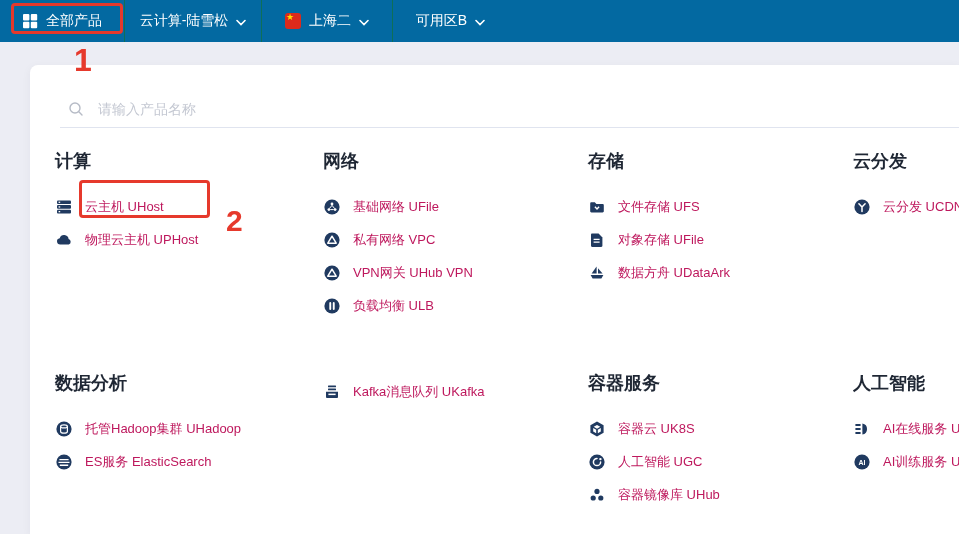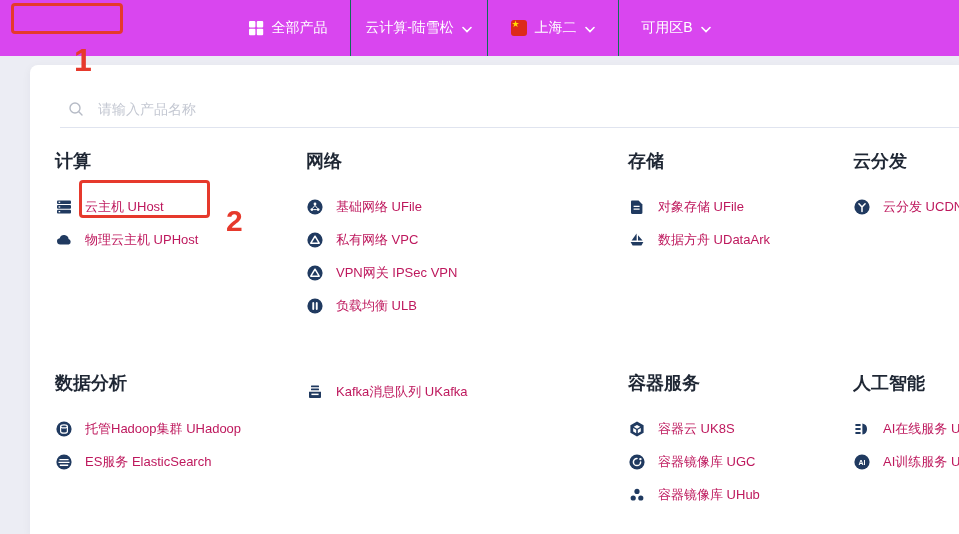--- a/index.html
+++ b/index.html
@@ -6,23 +6,23 @@
   html,body { margin:0; padding:0; }
   body {
     width: 959px; height: 534px;
     position: relative;
     background: #ecedf4;
     font-family: "Liberation Sans", sans-serif;
     overflow: hidden;
   }
   
   .topbar {
-    height: 56px; background: #d946ef;
+    height: 42px; background: #0369a1;
     display: flex; align-items: stretch;
-    color: #fff; font-size: 14px; justify-content: center;
+    color: #fff; font-size: 14px;
   }
   .tab { display:flex; align-items:center; justify-content:center; gap:8px; cursor:pointer; }
   .tab-all  { width: 124px; }
   .tab-acct { width: 136px; }
   .tab-rgn  { width: 130px; }
   .tab-zone { width: 115px; }
   .tdiv { width:1px; background:#0e6f58; }
   .grid-ic { width:16px; height:16px; display:inline-block; }
   .flag { position:relative; width:16px; height:16px; background:#dd2a1b; border-radius:3px; overflow:hidden; }
   .flag .star { position:absolute; left:1px; top:-2px; color:#ffde00; font-size:9px; line-height:1.4; }
@@ -42,22 +42,22 @@
     border:none; outline:none; flex:1;
     font-size:14px; color:#0369a1;
     font-family:"Liberation Sans", sans-serif;
     background:transparent;
   }
   .search-input::placeholder { color:#c4c8d2; }
   
   .col { position:absolute; }
   .r0 { top:88px; }  .r1 { top:310px; }
   .c0 { left:25px;  width:260px; }
-  .c1 { left:276px; width:258px; }
-  .c2 { left:558px; width:258px;margin-left:40px; }
+  .c1 { left:293px; width:258px; }
+  .c2 { left:558px; width:258px; }
   .c3 { left:823px; width:140px; overflow:hidden; }
   .cat-title { font-size:18px; font-weight:bold; color:#1f2734; line-height:17px; margin-bottom:20px; }
   .item { height:33px; display:flex; align-items:center; gap:12px; white-space:nowrap; cursor:pointer; }
   .item .lbl { font-size:13px; color:#be185d; }
   .ic { width:18px; height:18px; display:inline-flex; flex:none; }
   
   .red-box { position:absolute; border:3px solid #e6392c; border-radius:4px; z-index:10; pointer-events:none; }
   .box1 { left:11px; top:3px;  width:112px; height:31px; }
   .box2 { left:79px; top:180px; width:131px; height:38px; }
   .red-num { position:absolute; color:#e6392c; font-weight:bold; z-index:10; line-height:1; }
@@ -179,38 +179,47 @@
       </span>
       <span class="lbl">私有网络 VPC</span>
     </div>
     <div class="item">
       <span class="ic">
         <svg viewBox="0 0 18 18" width="18" height="18">
             <circle cx="9" cy="9" r="7.6" fill="#203a60"></circle>
             <path d="M9 5.2 13.2 12.2H4.8Z" fill="none" stroke="#fff" stroke-width="1.5" stroke-linejoin="round"></path>
           </svg>
       </span>
-      <span class="lbl">VPN网关 IPSec VPN</span>
+      <span class="lbl">VPN网关 UHub VPN</span>
     </div>
     <div class="item">
       <span class="ic">
         <svg viewBox="0 0 18 18" width="18" height="18">
             <circle cx="9" cy="9" r="7.6" fill="#203a60"></circle>
             <g fill="#fff">
               <rect x="6.3" y="5" width="1.9" height="8" rx=".95"></rect>
               <rect x="9.8" y="5" width="1.9" height="8" rx=".95"></rect>
             </g>
           </svg>
       </span>
       <span class="lbl">负载均衡 ULB</span>
     </div>
   </div>
 
   <div class="col r0 c2">
     <div class="cat-title">存储</div>
+    <div class="item">
+      <span class="ic">
+        <svg viewBox="0 0 18 18" width="18" height="18">
+            <path fill="#203a60" d="M2.2 5.4c0-.7.5-1.2 1.2-1.2h3.4l1.6 1.9h6.2c.7 0 1.2.5 1.2 1.2v6c0 .7-.5 1.2-1.2 1.2H3.4c-.7 0-1.2-.5-1.2-1.2z"></path>
+            <path d="M6.9 8.8 9 10.9l2.1-2.1" fill="none" stroke="#fff" stroke-width="1.4"></path>
+          </svg>
+      </span>
+      <span class="lbl">文件存储 UFS</span>
+    </div>
     <div class="item">
       <span class="ic">
         <svg viewBox="0 0 18 18" width="18" height="18">
             <path fill="#203a60" d="M4.2 2.6h6.4l3.8 3.8v8.4c0 .7-.5 1.2-1.2 1.2H4.2c-.7 0-1.2-.5-1.2-1.2V3.8c0-.7.5-1.2 1.2-1.2z"></path>
             <path d="M5.6 8.4h6M5.6 11.2h6" stroke="#fff" stroke-width="1.3"></path>
           </svg>
       </span>
       <span class="lbl">对象存储 UFile</span>
     </div>
     <div class="item">
@@ -295,21 +304,21 @@
       <span class="lbl">容器云 UK8S</span>
     </div>
     <div class="item">
       <span class="ic">
         <svg viewBox="0 0 18 18" width="18" height="18">
             <circle cx="9" cy="9" r="7.6" fill="#203a60"></circle>
             <path d="M12.6 9a3.6 3.6 0 1 1-3.6-3.6" stroke="#fff" stroke-width="1.5" fill="none" stroke-linecap="round"></path>
             <circle cx="12.4" cy="6.1" r="1.2" fill="#fff"></circle>
           </svg>
       </span>
-      <span class="lbl">容器镜像库 UGC</span>
+      <span class="lbl">人工智能 UGC</span>
     </div>
     <div class="item">
       <span class="ic">
         <svg viewBox="0 0 18 18" width="18" height="18">
             <g fill="#203a60">
               <circle cx="9" cy="5.4" r="2.6"></circle>
               <circle cx="5.2" cy="12" r="2.6"></circle>
               <circle cx="12.8" cy="12" r="2.6"></circle>
             </g>
           </svg>

